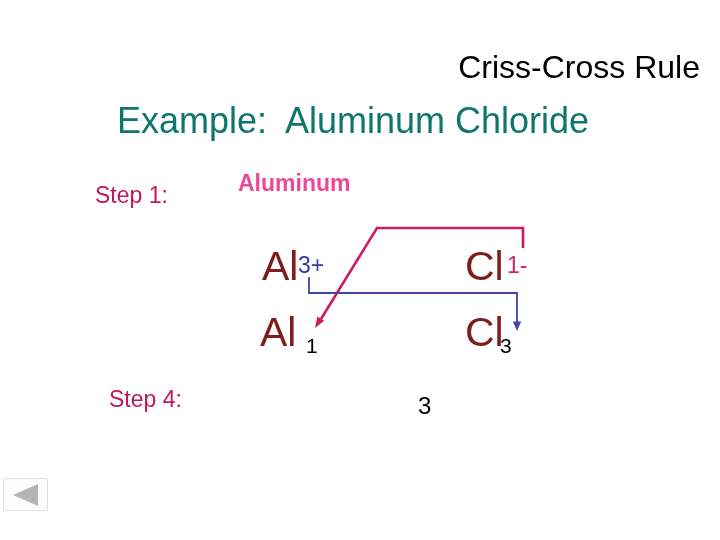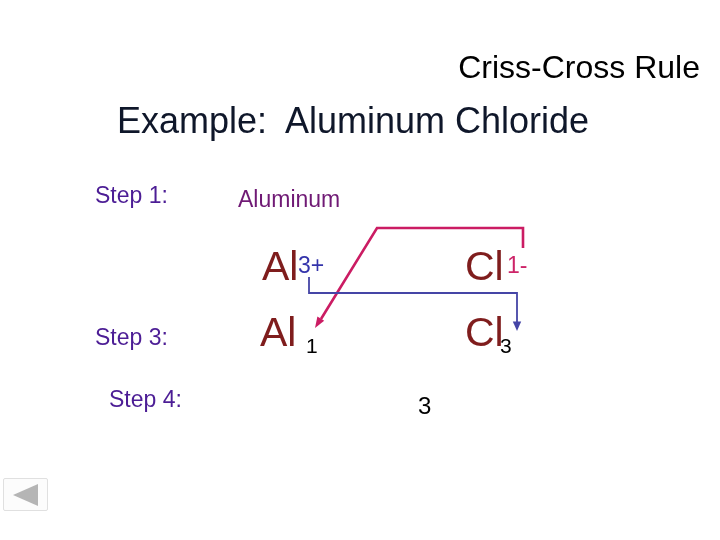--- a/index.html
+++ b/index.html
@@ -11,31 +11,31 @@
     overflow: hidden;
   }
   .slide { position: absolute; inset: 0; }
 
   .title {
     position: absolute; left: 0; top: 51px; width: 700px;
     text-align: right; font-size: 32px; color: #000; line-height: 1;
   }
   .subtitle {
     position: absolute; left: 0; top: 103px; width: 706px;
-    text-align: center; font-size: 36px; color: #0f172a; line-height: 1;
+    text-align: center; font-size: 36px; color: #0f766e; line-height: 1;
     white-space: pre;
   }
 
   .step-label {
     position: absolute; left: 95px;
-    font-size: 23px; color: #4c1d95; line-height: 1;
+    font-size: 23px; color: #be185d; line-height: 1;
   }
   .word {
-    position: absolute; top: 188px;
-    font-size: 23px; color: #701a75; line-height: 1;
+    position: absolute; top: 172px;
+    font-size: 23px; color: #ec4899; line-height: 1; font-weight: bold;
   }
   .sym {
     position: absolute;
     font-size: 41px; color: #7f1d1d; line-height: 1;
   }
   .sup {
     position: absolute;
     font-size: 23px; line-height: 1;
   }
   .pos { color: #3434ab; }
@@ -69,21 +69,20 @@
 </style>
 </head>
 <body>
 
 <div class="slide">
 
   <div class="title">Criss-Cross Rule</div>
   <div class="subtitle">Example:  Aluminum Chloride</div>
 
   <div class="step-label" style="top:184px">Step 1:</div>
-  <div class="step-label" style="top:326px">Step 3:</div>
   <div class="step-label" style="left:109px; top:388px">Step 4:</div>
 
   <span class="word" style="left:238px">Aluminum</span>
 
   <span class="sym" style="left:262px; top:246px">Al</span>
   <span class="sup pos" style="left:298px; top:254px">3+</span>
   <span class="sym" style="left:465px; top:246px">Cl</span>
   <span class="sup neg" style="left:507px; top:254px">1-</span>
 
   <span class="sym" style="left:260px; top:312px">Al</span>

